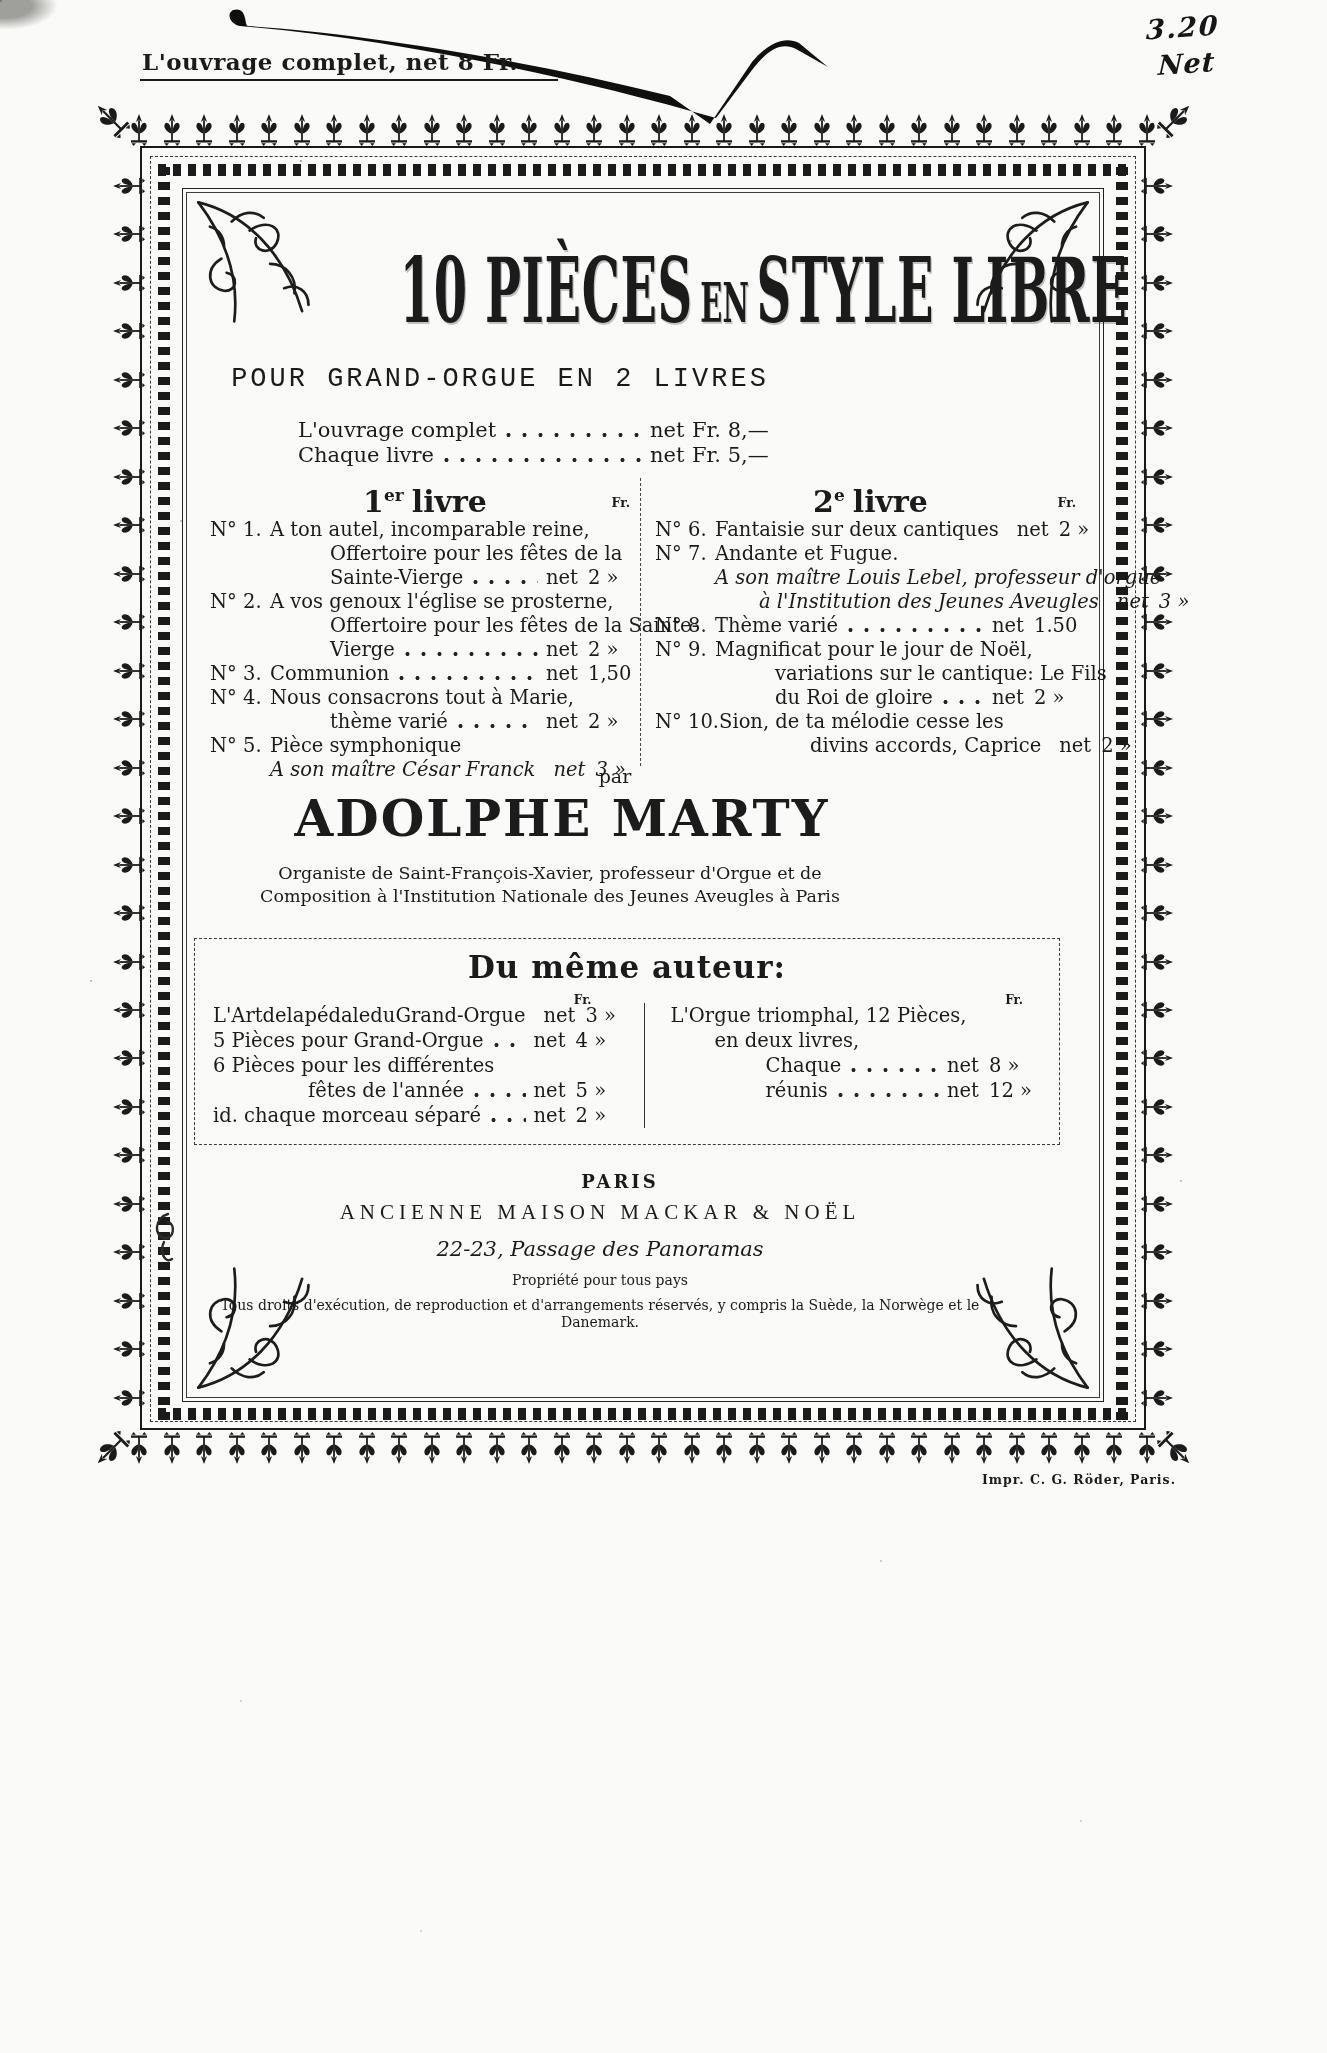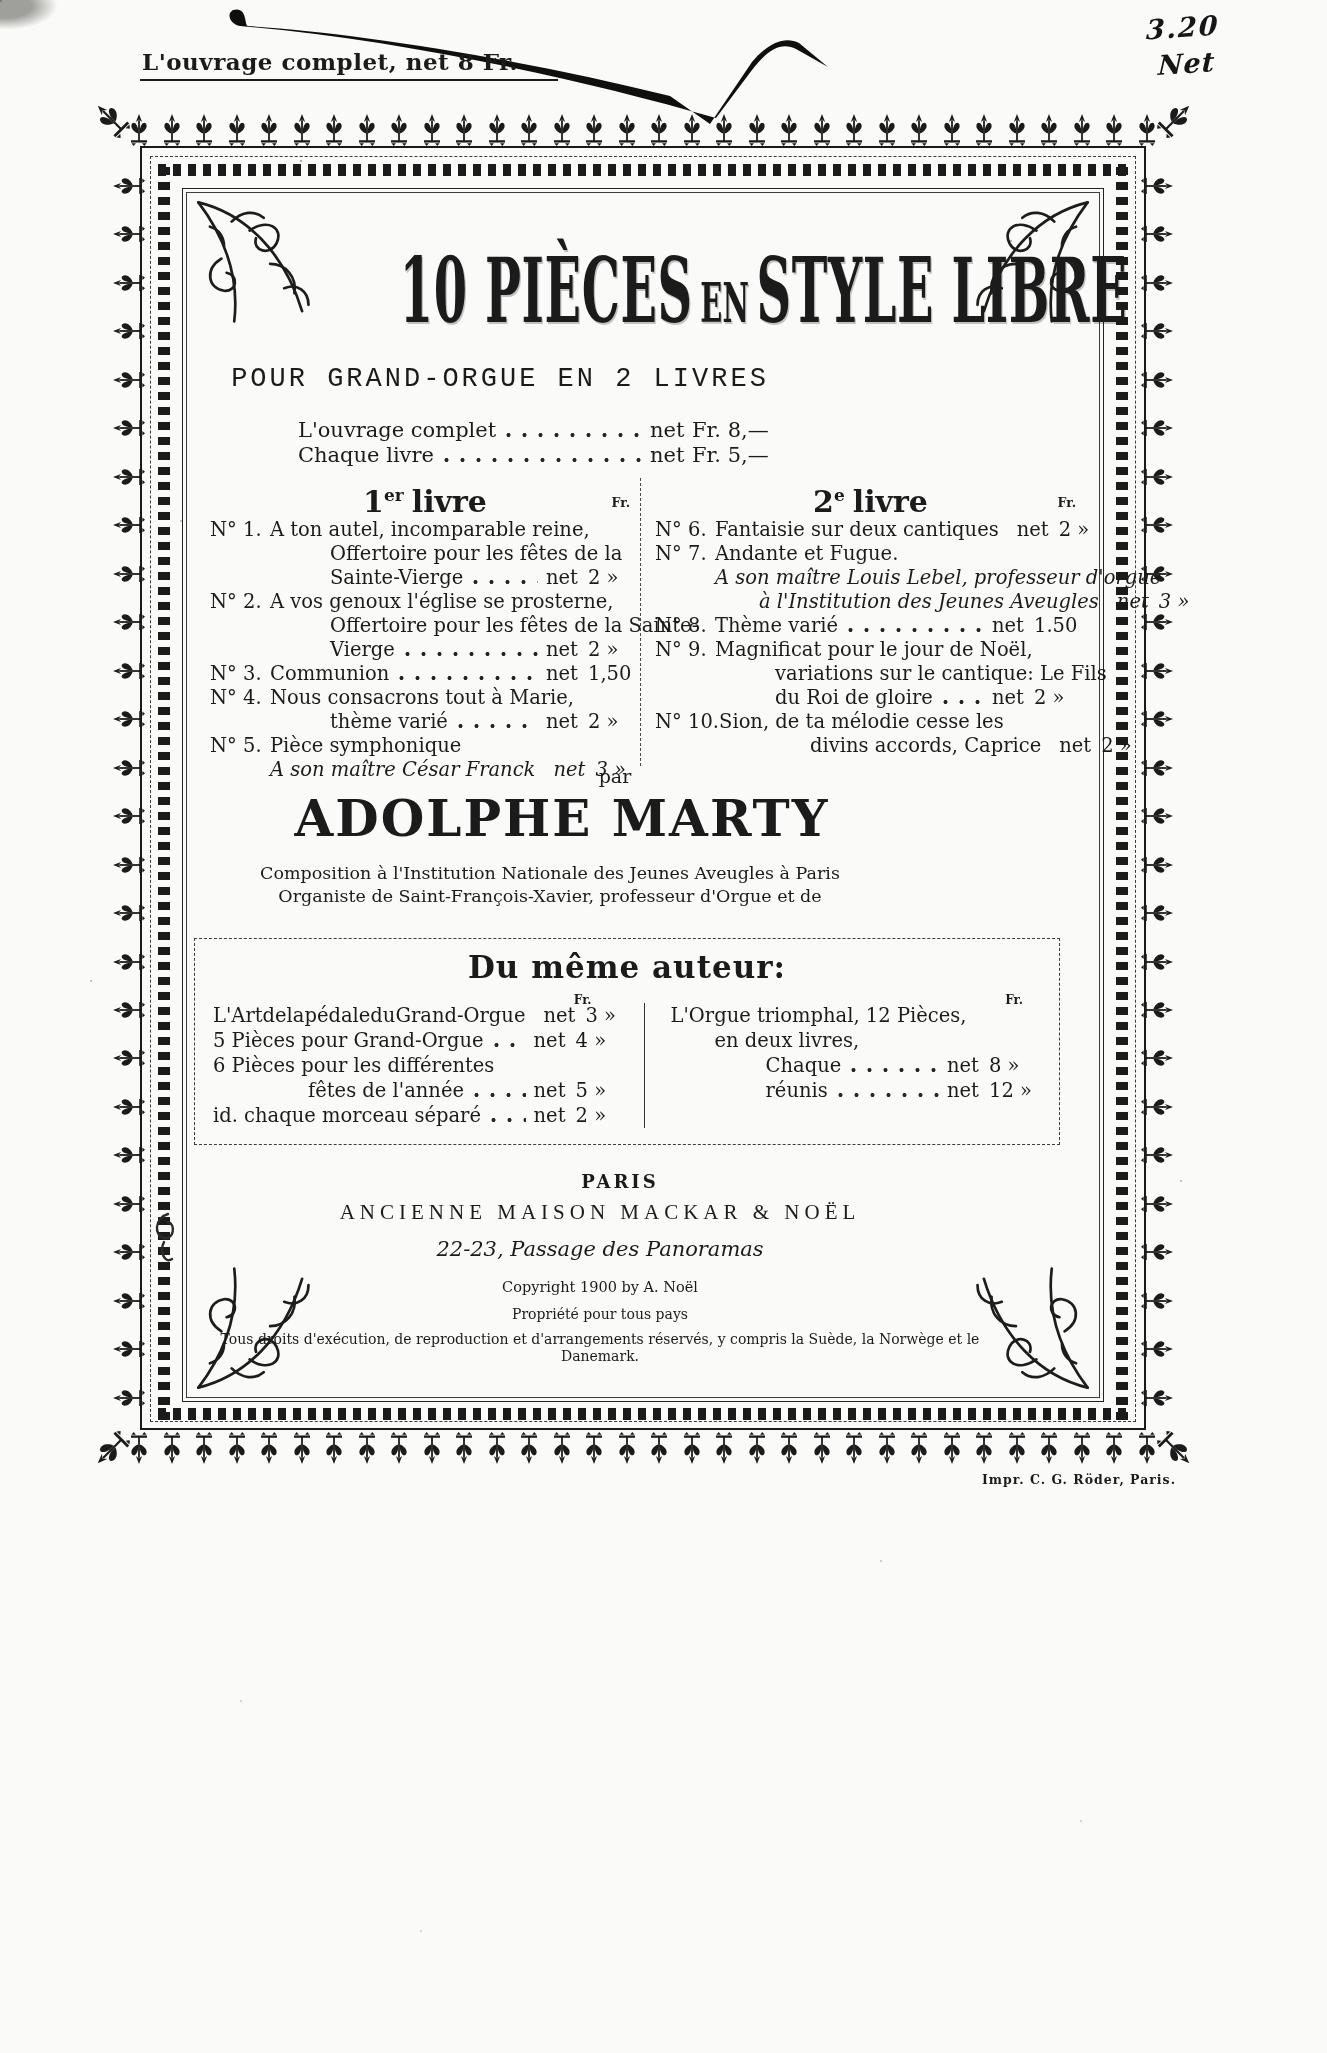--- a/index.html
+++ b/index.html
@@ -729,22 +729,22 @@
             <span class="net">net</span>
             <span class="price">2 »</span>
           </div>
         </div>
     </div>
   </div>
 
   <div class="par">par</div>
   <div class="author">ADOLPHE MARTY</div>
   <div class="byline">
+    <div>Organiste de Saint-François-Xavier, professeur d'Orgue et de</div>
     <div>Composition à l'Institution Nationale des Jeunes Aveugles à Paris</div>
-    <div>Organiste de Saint-François-Xavier, professeur d'Orgue et de</div>
   </div>
 
   <div class="sa-box">
     <div class="sa-head">Du même auteur:</div>
     <div class="sa-cols">
       <div class="sa-left">
         <span class="sa-fr">Fr.</span>
         <div>
 
         <div class="row nodots">
@@ -803,21 +803,20 @@
             </div>
           </div>
       </div>
     </div>
   </div>
 
   <div class="publisher">
     <div class="pub-city">PARIS</div>
     <div class="pub-house">ANCIENNE MAISON MACKAR &amp; NOËL</div>
     <div class="pub-address">22-23, Passage des Panoramas</div>
-    <div class="pub-copy">Copyright 1900 by A. Noël</div>
     <div class="pub-prop">Propriété pour tous pays</div>
     <div class="pub-rights">Tous droits d'exécution, de reproduction et d'arrangements réservés, y compris la Suède, la Norwège et le Danemark.</div>
   </div>
 
 </div>
 
 <svg class="squiggle" width="36" height="64" viewBox="0 0 36 64">
   <g fill="none" stroke="#2a2a26" stroke-width="2.4" stroke-linecap="round">
     <path d="M22 6 C8 10 8 28 18 30 C28 32 30 16 22 14"></path>
     <path d="M18 34 C13 44 19 56 26 51"></path>

